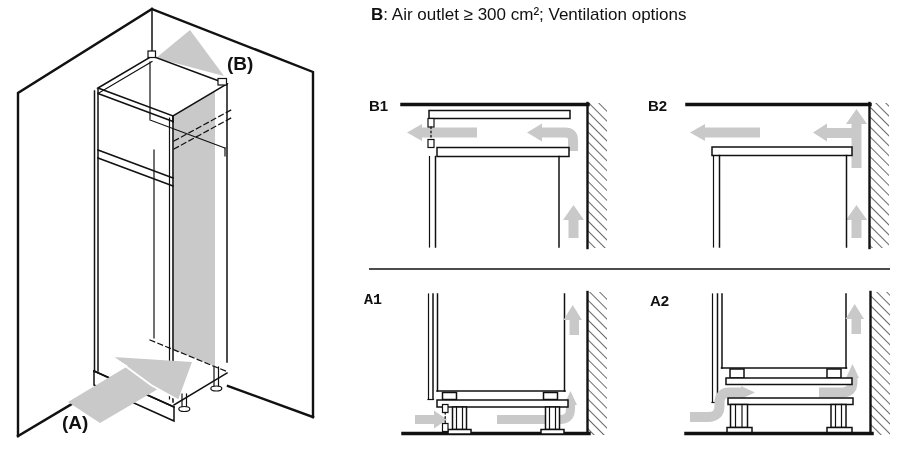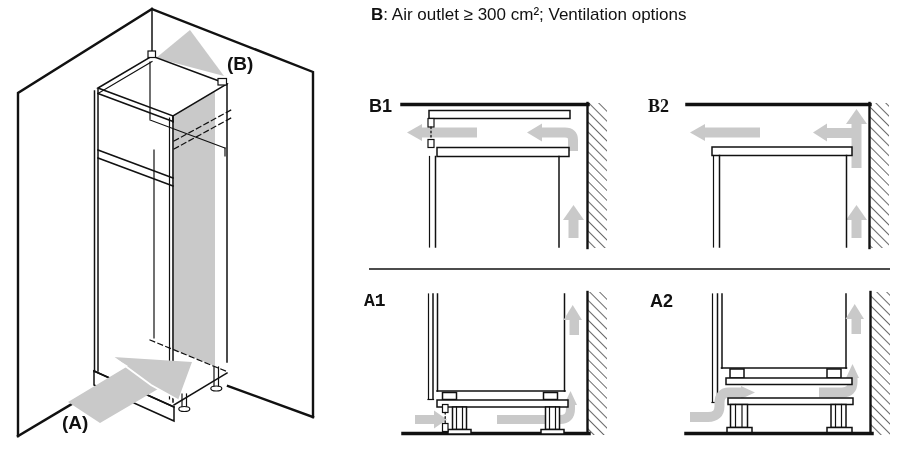--- a/index.html
+++ b/index.html
@@ -12,21 +12,21 @@
   .thin{stroke-width:1.2;}
   .med{stroke-width:2.4;}
   .thk{stroke-width:3.5;}
   .wht{fill:#fff;stroke:#111;stroke-width:1.5;}
   .wht2{fill:#fff;stroke:#111;stroke-width:1.2;}
   .arr{fill:var(--arrow,#c9c9c9);stroke:none;}
   .arrs{stroke:var(--arrow,#c9c9c9);stroke-width:10;fill:none;stroke-linecap:butt;}
   .arrs9{stroke-width:9;}
   .dash{stroke-dasharray:5,3.5;}
   .dot{stroke-dasharray:1.6,2.6;stroke-linecap:round;stroke-width:1.3;}
-  .lbl{position:absolute;font-weight:700;font-size:18px;line-height:18px;white-space:nowrap;}
+  .lbl{position:absolute;font-weight:700;font-size:15px;line-height:18px;white-space:nowrap;}
   .lbl-big{font-size:19px;}
   #header-block{position:absolute;left:371px;top:3px;font-size:17px;line-height:23px;white-space:nowrap;}
   #header-block b{font-weight:700;}
 </style>
 </head>
 <body>
 
 <div id="stage" style="background: rgb(255, 255, 255);">
 
   <svg id="art" width="900" height="450" viewBox="0 0 900 450">
@@ -206,17 +206,17 @@
   </svg>
 
   <div id="header-block">
     <div><b>B</b><span>: Air outlet ≥ 300 cm²; Ventilation options</span></div>
   </div>
 
   <div class="lbl lbl-big" style="left:227px;top:55px;">(B)</div>
   <div class="lbl lbl-big" style="left:62px;top:414px;">(A)</div>
 
   <div class="lbl" style="left:369px;top:97px;">B1</div>
-  <div class="lbl" style="left:648px;top:97px;font-family:Liberation Serif, serif;">B2</div>
+  <div class="lbl" style="left:648px;top:97px;">B2</div>
   <div class="lbl" style="left:364px;top:292px;font-family:Liberation Mono, monospace;">A1</div>
   <div class="lbl" style="left:650px;top:292px;">A2</div>
 
 </div>
 
 </body></html>

